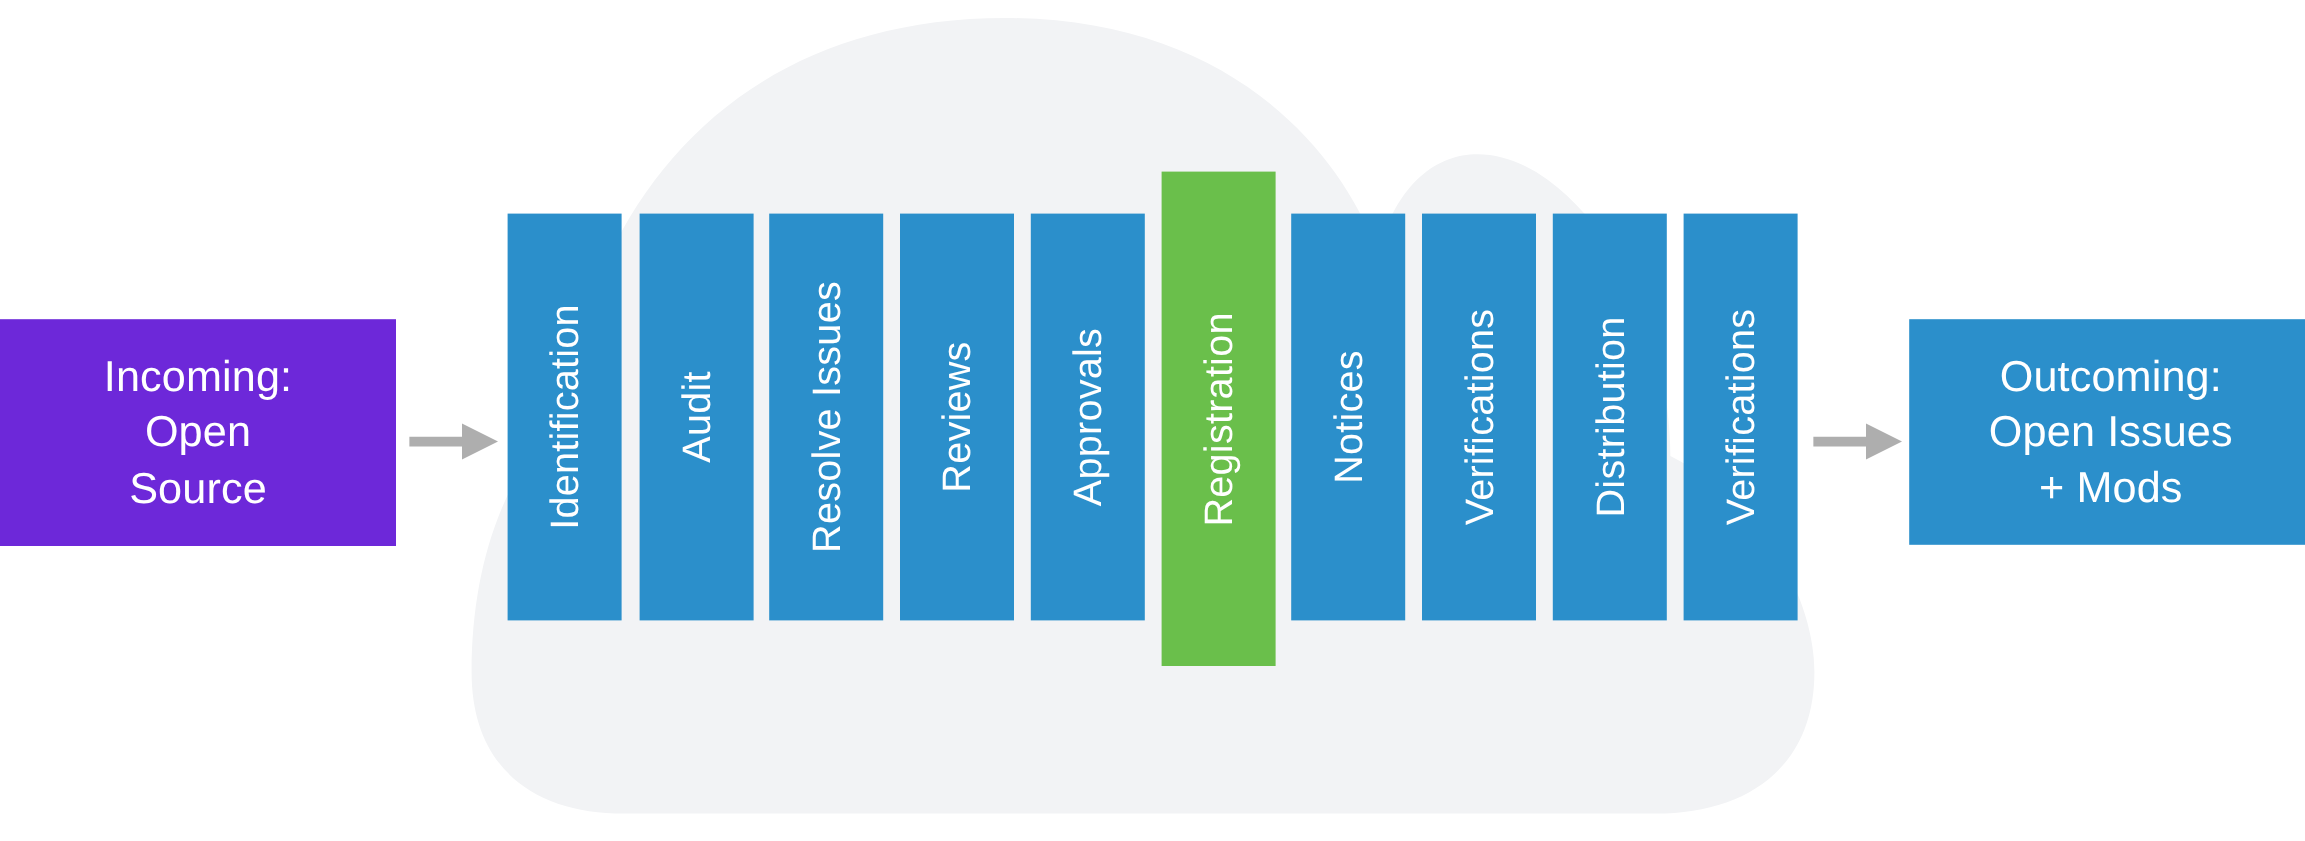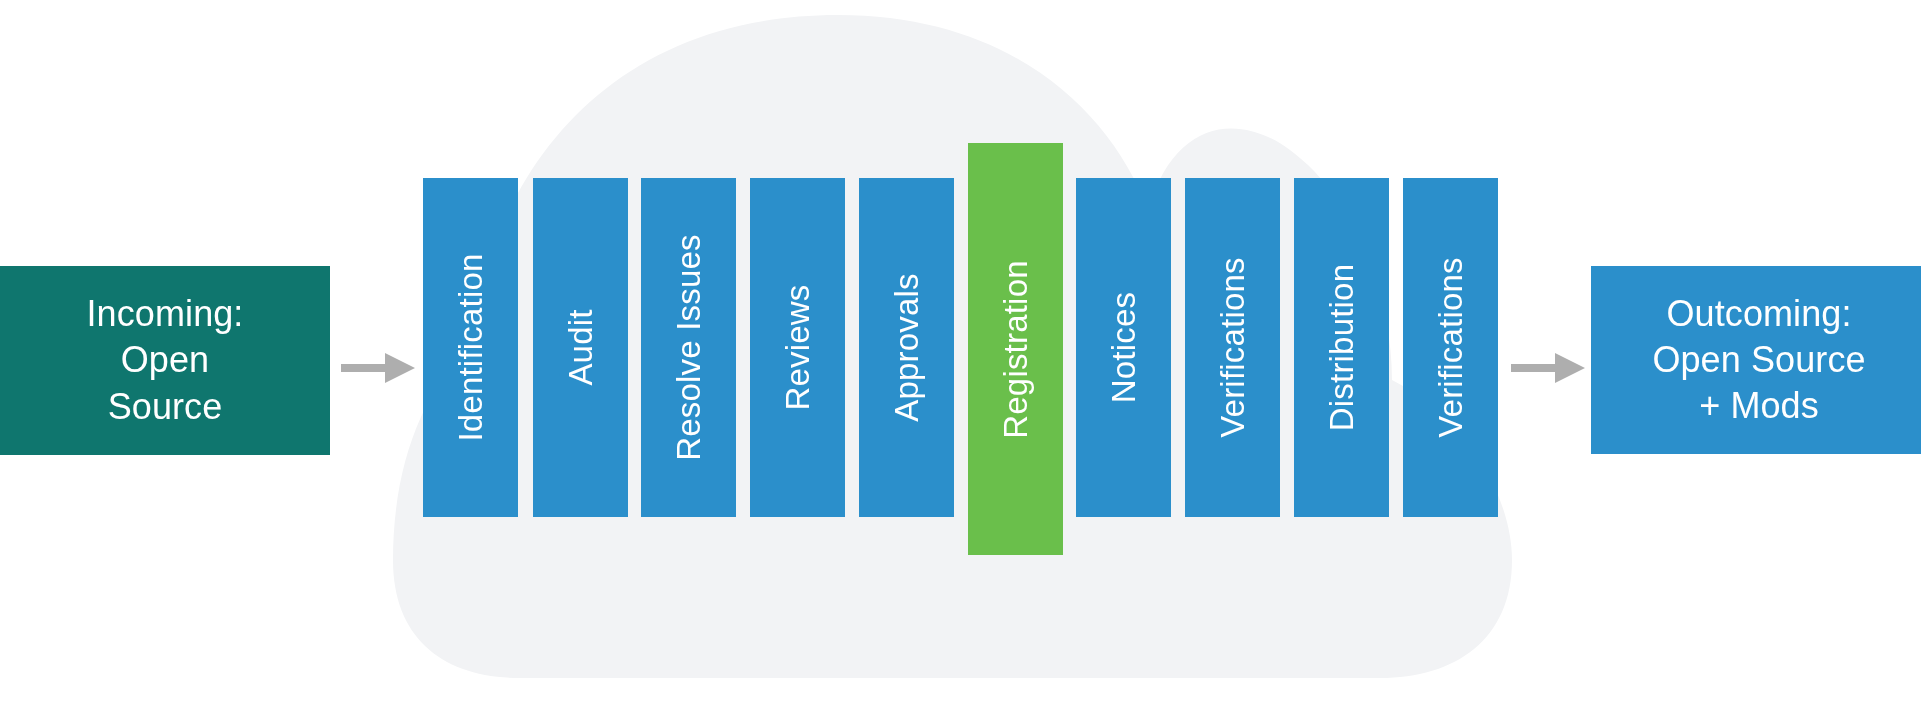--- a/index.html
+++ b/index.html
@@ -109,21 +109,21 @@
                C 1010 15, 1110 110, 1148 210
                C 1175 118, 1240 113, 1290 150
                C 1358 200, 1392 300, 1392 380
                C 1470 420, 1512 500, 1512 560
                C 1512 640, 1455 678, 1380 678
                L 520 678
                C 445 678, 393 640, 393 560 Z" fill="#f2f3f5"></path>
     </svg>
   </div>
 
-  <div class="endpoint-box" id="box-incoming" style="background: #0f766e;">
+  <div class="endpoint-box" id="box-incoming" style="background: #6d28d9;">
     <span class="label">Incoming:
 Open
 Source</span>
   </div>
 
   <div class="arrow" id="arrow-in">
     <svg width="74" height="34" viewBox="0 0 74 34" aria-hidden="true">
       <path d="M 0 13 L 44 13 L 44 2 L 74 17 L 44 32 L 44 21 L 0 21 Z" fill="#aeaeae"></path>
     </svg>
   </div>
@@ -162,17 +162,17 @@
     </div>
 
   <div class="arrow" id="arrow-out">
     <svg width="74" height="34" viewBox="0 0 74 34" aria-hidden="true">
       <path d="M 0 13 L 44 13 L 44 2 L 74 17 L 44 32 L 44 21 L 0 21 Z" fill="#aeaeae"></path>
     </svg>
   </div>
 
   <div class="endpoint-box" id="box-outcoming" style="background: rgb(43, 143, 203);">
     <span class="label">Outcoming:
-Open Source
+Open Issues
 + Mods</span>
   </div>
 
 </div>
 
 </body></html>

